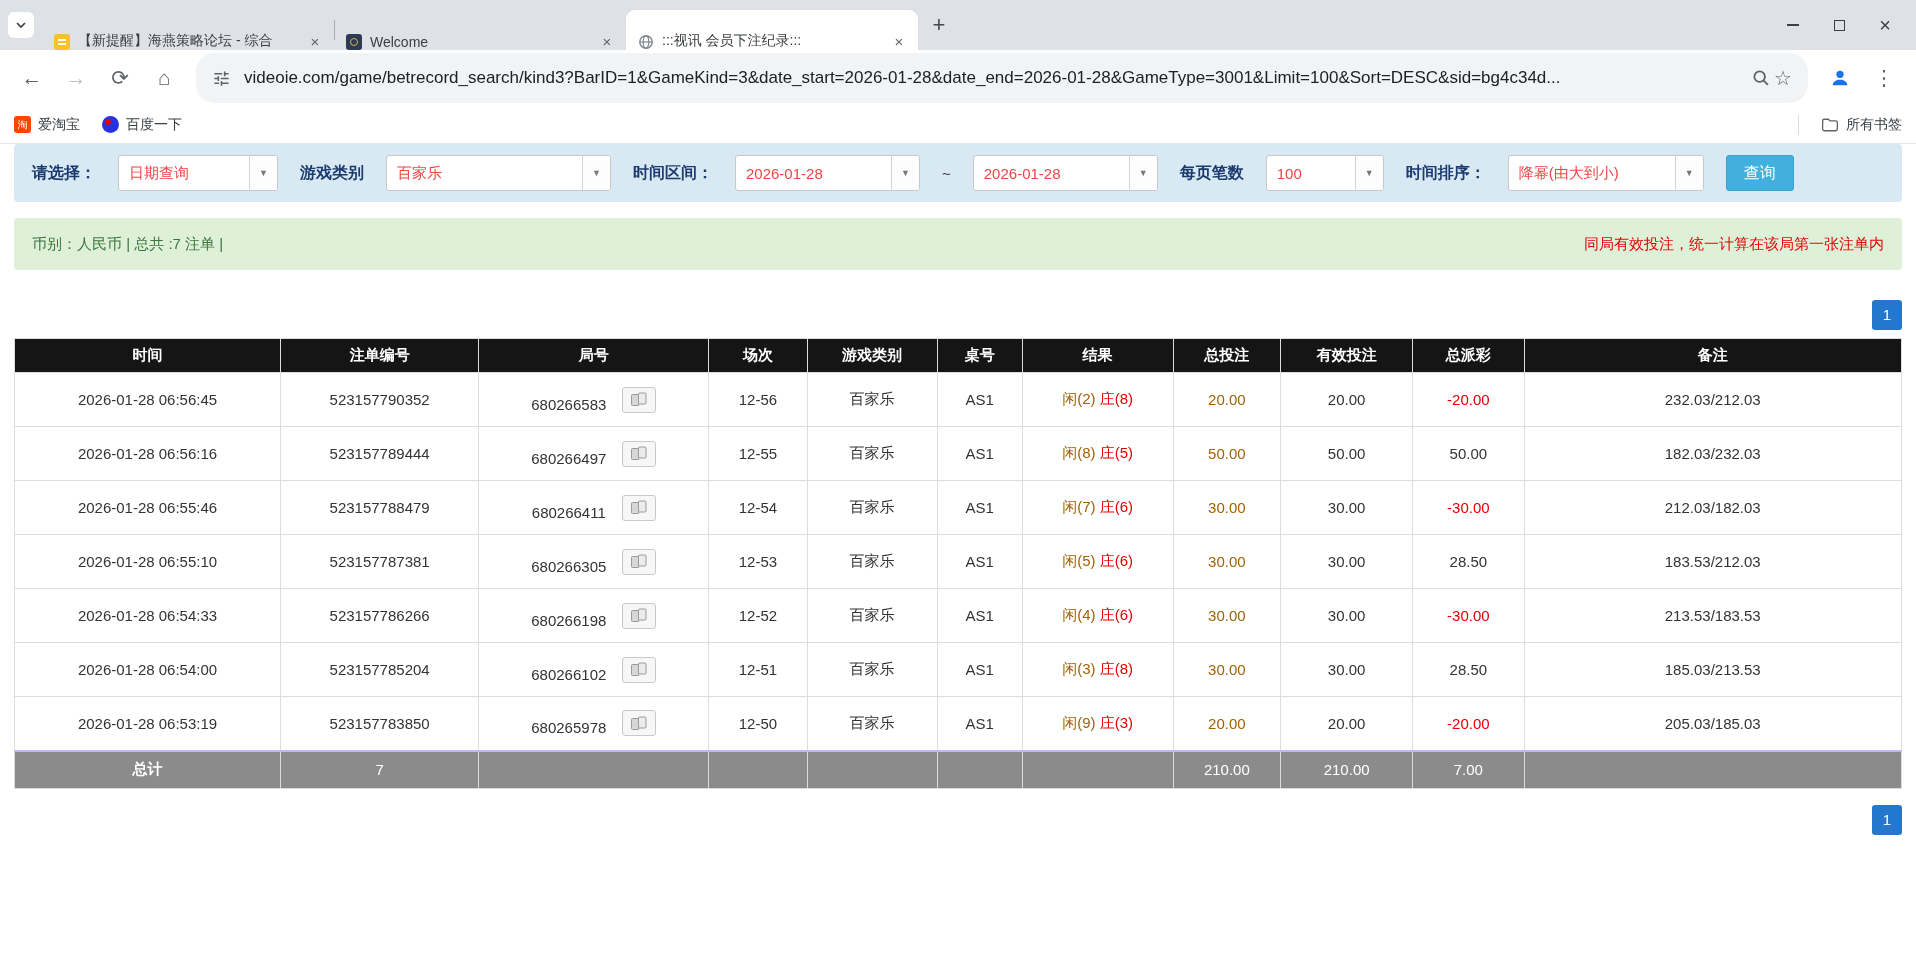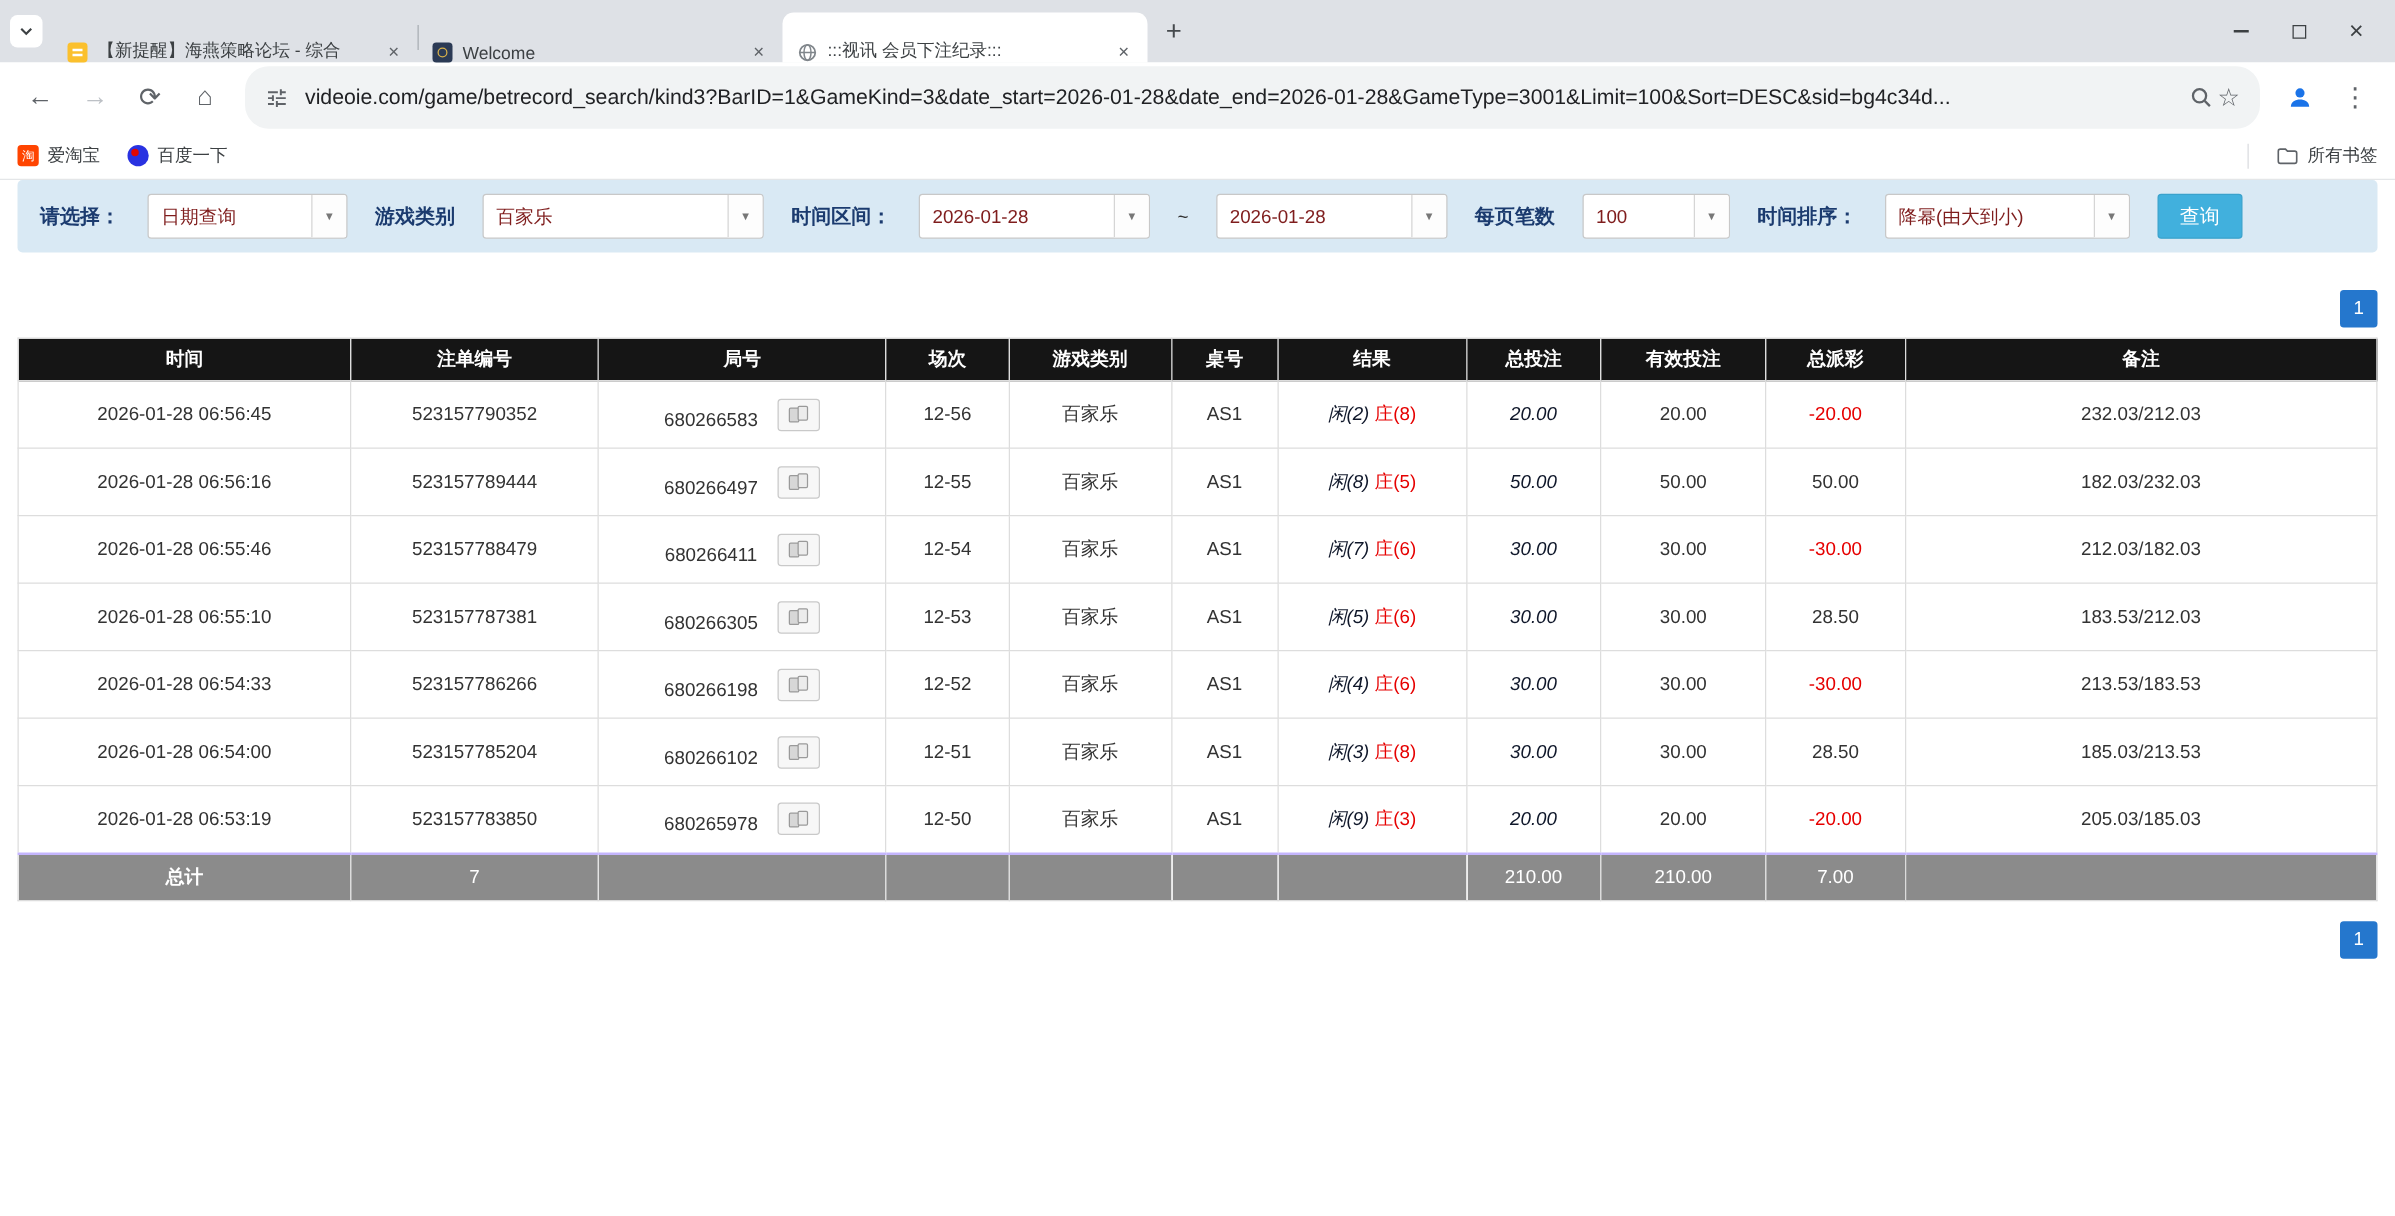--- a/index.html
+++ b/index.html
@@ -54,21 +54,21 @@
 
   
   .page { padding: 0 14px; background: #fff; }
   .page-title { font-size: 24px; font-weight: 500; color: #2b2b2b; margin: 26px 2px 18px; }
 
   .filter-bar { background: #d9e9f4; border-radius: 4px; height: 58px; display: flex; align-items: center;
     padding: 0 18px; gap: 22px; }
   .filter-label { color: #1b3b6f; font-weight: bold; font-size: 16px; white-space: nowrap; }
   .sel { display: inline-flex; align-items: center; background: #fff; border: 1px solid #c8c8c8; border-radius: 3px;
     height: 36px; cursor: pointer; overflow: hidden; flex: none; }
-  .sel-text { padding: 0 10px; font-size: 15px; color: #7f1d1d; flex: 1; white-space: nowrap; }
+  .sel-text { padding: 0 10px; font-size: 15px; color: #ef4444; flex: 1; white-space: nowrap; }
   .sel-arrow { width: 28px; align-self: stretch; border-left: 1px solid #d5d5d5; display: flex; align-items: center;
     justify-content: center; font-size: 9px; color: #777; background: #fdfdfd; }
   .w-mode { width: 160px; } .w-game { width: 225px; } .w-date { width: 185px; }
   .w-size { width: 118px; } .w-sort { width: 196px; }
   .tilde { color: #333; font-size: 15px; }
   .search-btn { height: 36px; padding: 0 17px; background: #41b0dd; border: 1px solid #3aa2cc; border-radius: 3px;
     color: #fff; font-size: 16px; cursor: pointer; font-family: inherit; }
 
   .summary-bar { margin-top: 16px; background: #dff0d8; border-radius: 4px; min-height: 52px; display: flex;
     align-items: center; justify-content: space-between; padding: 0 18px; }
@@ -84,21 +84,21 @@
   
   table.bets { width: 100%; border-collapse: collapse; font-size: 15px; color: #333; table-layout: fixed; }
   table.bets th { background: #151515; color: #fff; font-weight: bold; height: 34px; border: 1px solid #ddd;
     text-align: center; }
   table.bets td { border: 1px solid #ddd; height: 54px; text-align: center; vertical-align: middle;
     white-space: nowrap; overflow: hidden; }
   col:nth-child(1) { width: 14.1%; } col:nth-child(2) { width: 10.5%; } col:nth-child(3) { width: 12.2%; }
   col:nth-child(4) { width: 5.2%; }  col:nth-child(5) { width: 6.9%; }  col:nth-child(6) { width: 4.5%; }
   col:nth-child(7) { width: 8.0%; }  col:nth-child(8) { width: 5.7%; }  col:nth-child(9) { width: 7.0%; }
   col:nth-child(10){ width: 5.9%; }  col:nth-child(11){ width: auto; }
-  .txt-blue { color: #0f172a; font-style: italic; }
+  .txt-blue { color: #a16207; }
   .txt-red { color: #e60000; }
   .round-wrap { display: inline-flex; align-items: flex-end; gap: 16px; }
   .round-btn { width: 34px; height: 26px; border: 1px solid #c9c9c9; border-radius: 3px; background: #f7f7f7;
     display: inline-flex; align-items: center; justify-content: center; cursor: pointer; padding: 0; }
   tr.foot-row td { background: #8b8b8b; color: #fff; height: 38px; border-color: #dcdcdc; }
   tr.total-row td { border-top: 2px solid #c4b5fd; }
   .foot-label { font-weight: bold; }
 </style>
 </head>
 <body>
@@ -237,20 +237,24 @@
 
     <span class="filter-label">时间排序：</span>
     <span class="sel w-sort">
       <span class="sel-text">降幂(由大到小)</span>
       <span class="sel-arrow">▼</span>
     </span>
 
     <button class="search-btn">查询</button>
   </div>
 
+  <div class="summary-bar">
+    <span class="summary-left">币别：人民币 | 总共 :7 注单 |</span>
+    <span class="summary-right">同局有效投注，统一计算在该局第一张注单内</span>
+  </div>
 
   <div class="pagination top">
     <span class="page-btn">1</span>
   </div>
 
   <table class="bets">
     <colgroup>
       <col>
         <col>
         <col>

